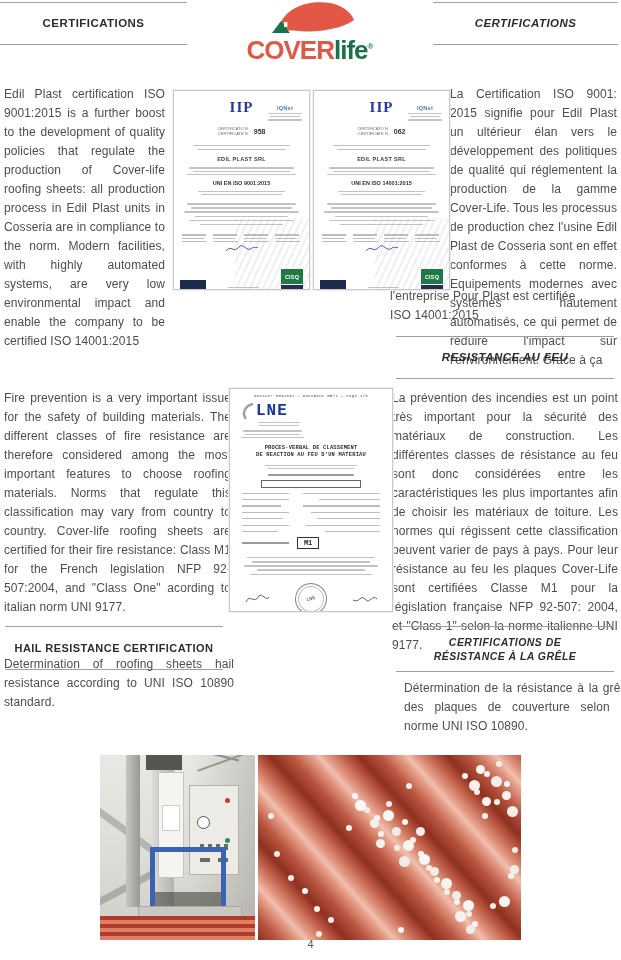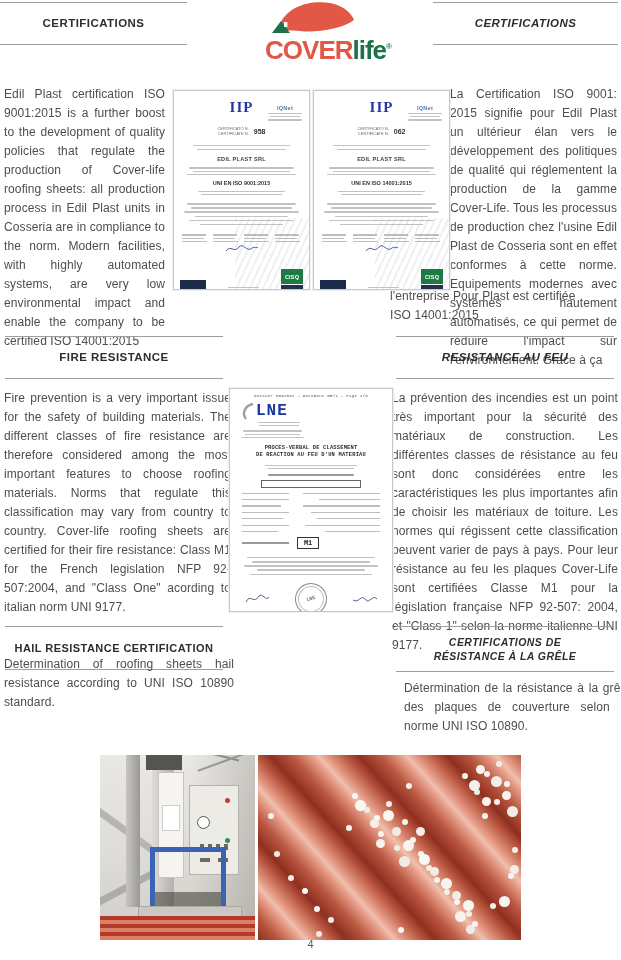--- a/index.html
+++ b/index.html
@@ -13,21 +13,21 @@
            font-weight:bold;font-size:11.5px;letter-spacing:.45px;color:#2d2d2d;text-align:center;line-height:1.35;}
   .sec-hdr.it{font-style:italic;}
 
   
   .para{position:absolute;font-size:12px;line-height:19px;text-align:justify;letter-spacing:.1px;color:#4d4d4d;}
   .para.left-align{text-align:left;}
 
   
   .logo{position:absolute;left:228px;top:0;width:164px;height:66px;text-align:center;}
   .logo svg{display:block;margin:0 auto;}
-  .logo-text{font-weight:bold;font-size:26px;letter-spacing:-1px;line-height:22px;white-space:nowrap;text-align:right;}
+  .logo-text{font-weight:bold;font-size:26px;letter-spacing:-1px;line-height:22px;white-space:nowrap;}
   .logo-cover{color:#e25745;}
   .logo-life{color:#19734a;}
   .logo-reg{font-size:8px;color:#19734a;vertical-align:super;letter-spacing:0;}
 
   
   .cert-card{position:absolute;background:#fff;border:1px solid #c9c9c9;box-shadow:0 0 0 1px #efefef;
              overflow:hidden;font-family:"Liberation Sans",sans-serif;}
   .cert-inner{position:relative;width:100%;height:100%;}
   .guilloche{position:absolute;right:0;bottom:0;width:55%;height:40%;
              background:repeating-linear-gradient(115deg,rgba(160,175,190,.18) 0 2px,transparent 2px 6px);}
@@ -296,23 +296,20 @@
             <i style="width: 85%;"></i>
           </div>
         <div class="cisq-wrap">
           <div class="cisq-box">CISQ</div>
           <div class="cisq-sub"></div>
         </div>
       </div>
     </div>
   </div>
 
-  <div class="sec-hdr" style="left:5px;top:336px;width:218px;height:41px;">
-    <span>FIRE RESISTANCE</span>
-  </div>
   <div class="sec-hdr it" style="left:396px;top:336px;width:218px;height:41px;">
     <span>RESISTANCE AU FEU</span>
   </div>
 
   <div class="para" style="left:4px;top:389px;width:227px;">Fire prevention is a very important issue for the safety of building materials. The different classes of fire resistance are therefore considered among the most important features to choose roofing materials. Norms that regulate this classification may vary from country to country. Cover-life roofing sheets are certified for their fire resistance: Class M1 for the French legislation NFP 92-507:2004, and "Class One" acording to italian norm UNI 9177.</div>
   <div class="para" style="left:392px;top:389px;width:226px;">La prévention des incendies est un point très important pour la sécurité des matériaux de construction. Les différentes classes de résistance au feu sont donc considérées entre les caractéristiques les plus importantes  afin de choisir les matériaux de toiture. Les normes qui régissent cette classification peuvent varier de pays à pays. Pour leur résistance au feu les plaques Cover-Life sont certifiées Classe M1 pour la législation française NFP 92-507: 2004, et "Class 1" selon la norme italienne UNI 9177.</div>
 
   <div class="cert-card" style="left:229px;top:388px;width:162px;height:222px;font-family:Liberation Mono, monospace;">
     <div class="cert-inner">
       <span class="lne-head">Dossier M092532 - Document GB/1 - Page 1/8</span>

